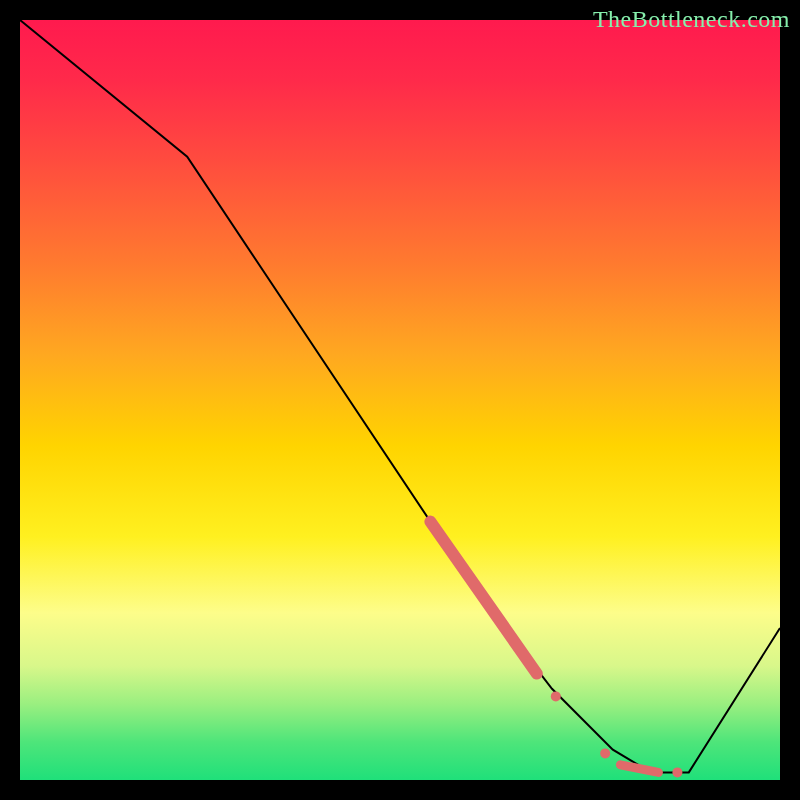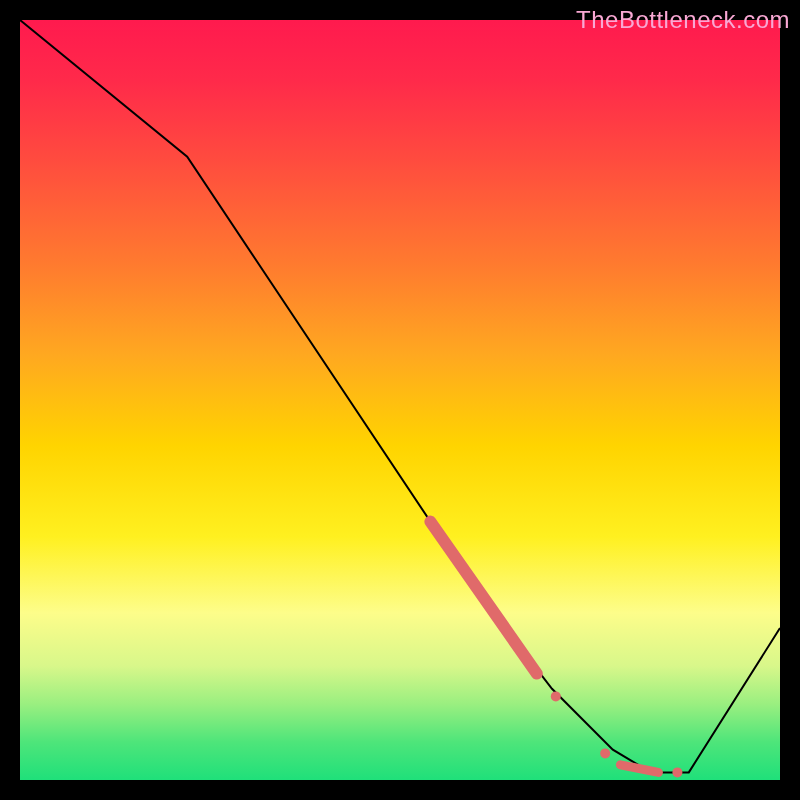--- a/index.html
+++ b/index.html
@@ -7,22 +7,22 @@
   .outer {
     width: 800px;
     height: 800px;
     background: #000;
     position: relative;
   }
   .watermark {
     position: absolute;
     top: 6px;
     right: 10px;
-    color: #f9a8d4;
-    font-family: Liberation Sans, sans-serif;
+    color: #86efac;
+    font-family: Liberation Serif, serif;
     font-size: 24px;
     font-weight: 500;
     letter-spacing: 0.5px;
     z-index: 10;
   }
   .plot {
     position: absolute;
     left: 20px;
     top: 20px;
     width: 760px;

